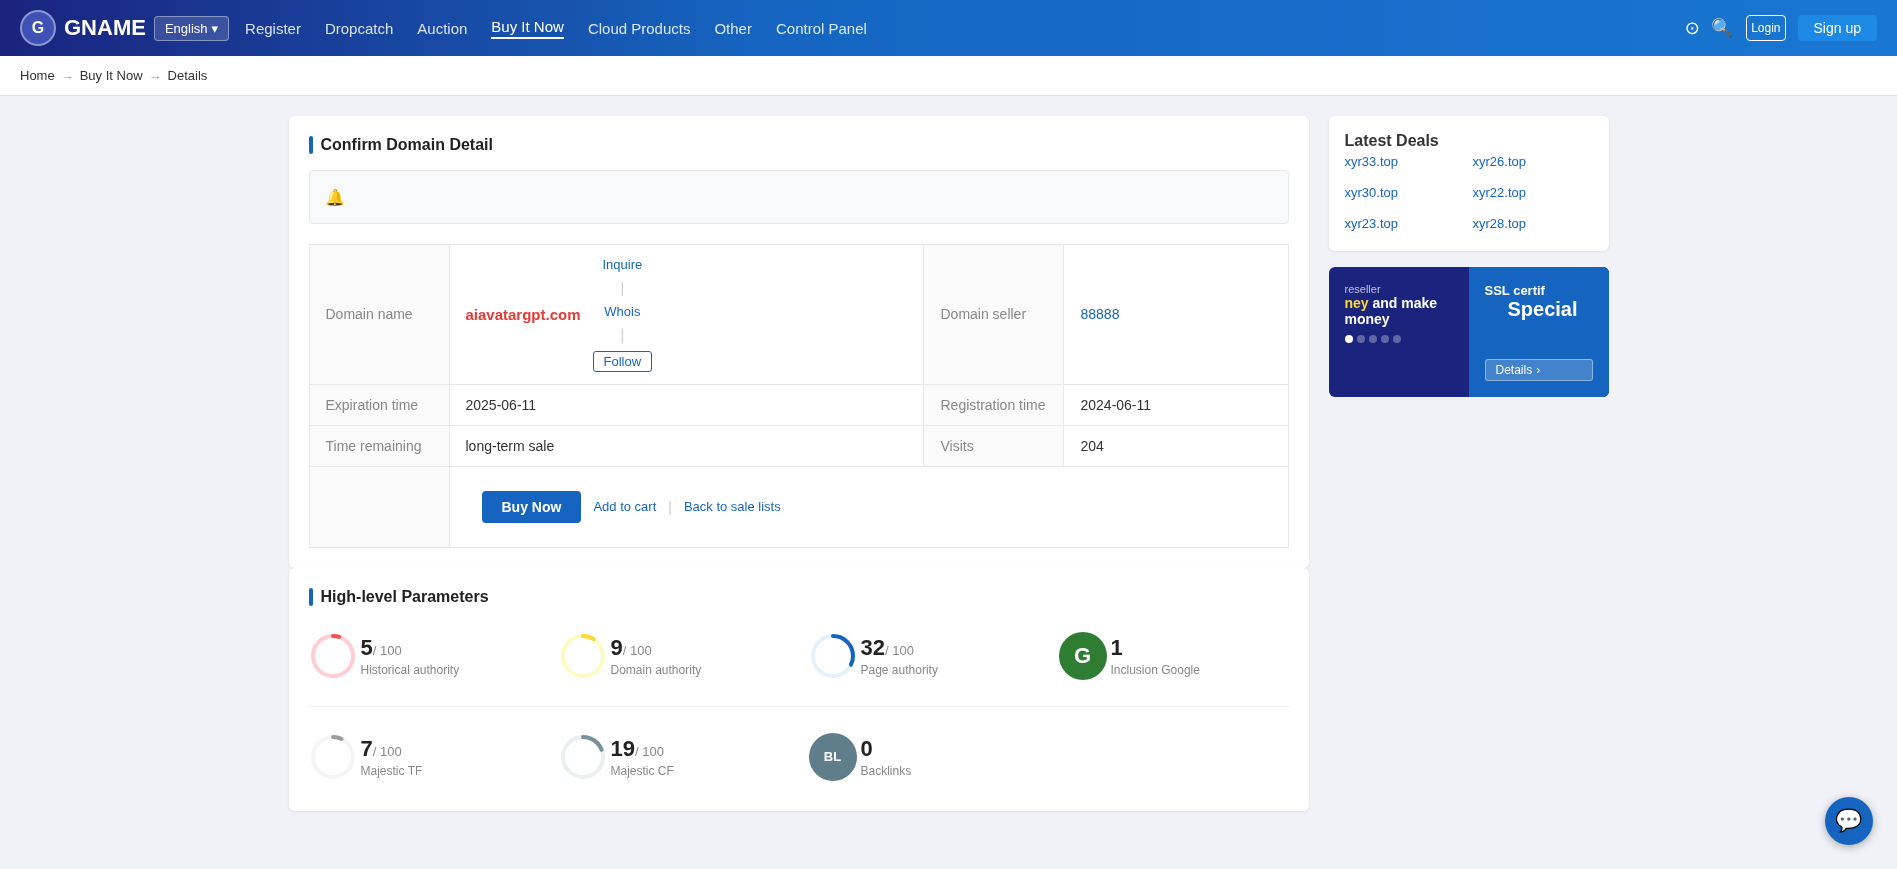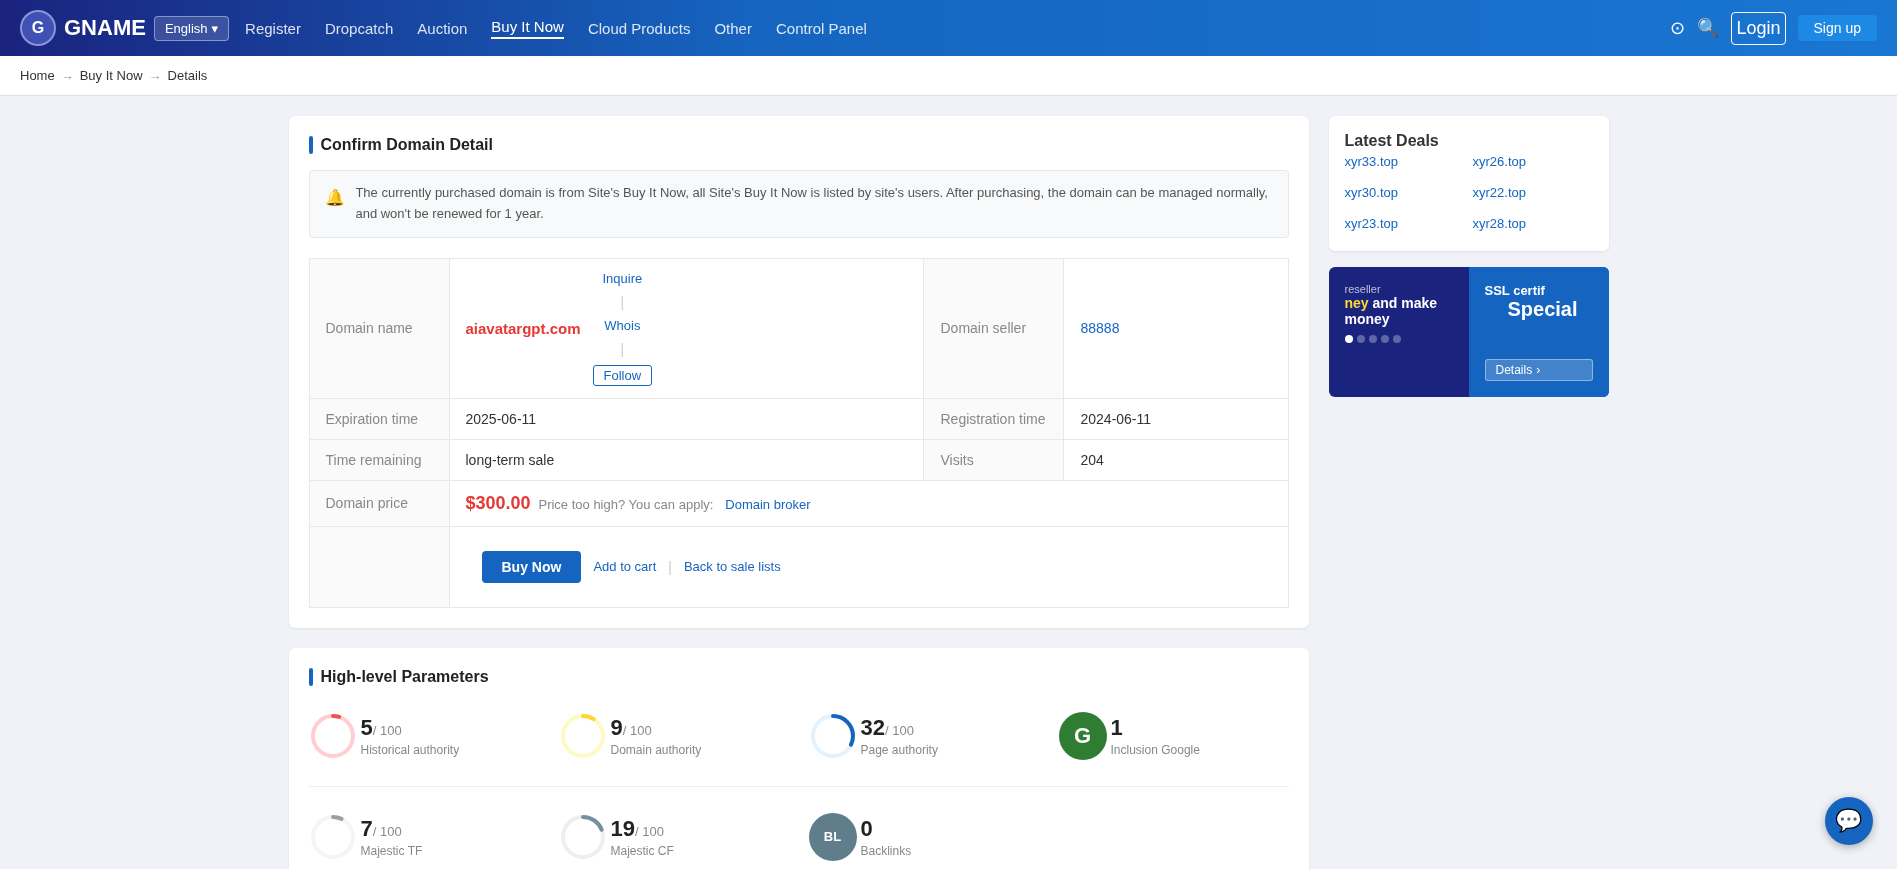--- a/index.html
+++ b/index.html
@@ -30,21 +30,21 @@
       color: rgba(255,255,255,0.85); text-decoration: none; font-size: 15px; cursor: pointer;
     }
     .nav-link.active {
       color: white; border-bottom: 2px solid white; padding-bottom: 2px;
     }
     .header-right {
       margin-left: auto; display: flex; align-items: center; gap: 12px;
     }
     .icon-btn { color: white; cursor: pointer; font-size: 18px; background: none; border: none; }
     .login-btn {
-      border: 1px solid white; color: white; background: transparent; padding: 5px 4px; border-radius: 4px; cursor: pointer; font-size: 18px;
+      border: 1px solid white; color: white; background: transparent; padding: 5px 4px; border-radius: 4px; cursor: pointer; font-size: 12px;
     }
     .signup-btn {
       background: #1e88e5; color: white; border: none; padding: 5px 16px; border-radius: 4px; cursor: pointer; font-size: 14px;
     }
 
     
     .breadcrumb {
       background: white; padding: 12px 20px; display: flex; align-items: center; gap: 6px; font-size: 13px; border-bottom: 1px solid #e0e0e0;
     }
     .breadcrumb a { color: #333; text-decoration: none; }
@@ -53,21 +53,21 @@
 
     
     .main-layout {
       display: flex; gap: 20px; padding: 20px; max-width: 1360px; margin: 0 auto;
     }
     .main-content { flex: 1; }
     .sidebar { width: 280px; flex-shrink: 0; }
 
     
     .card {
-      background: white; border-radius: 6px; padding: 20px; margin-bottom: 20px; box-shadow: 0 1px 3px rgba(0,0,0,0.08);
+      background: white; border-radius: 6px; padding: 20px; box-shadow: 0 1px 3px rgba(0,0,0,0.08);
     }
     .card-title {
       font-size: 16px; font-weight: bold; color: #222; margin-bottom: 16px; display: flex; align-items: center; gap: 8px;
     }
     .card-title-bar { width: 4px; height: 18px; background: #1565c0; border-radius: 2px; }
 
     
     .info-box {
       background: #f8f9fa; border: 1px solid #e8e8e8; border-radius: 4px; padding: 12px 16px; display: flex; align-items: flex-start; gap: 10px; margin-bottom: 20px; font-size: 13px; color: #555; line-height: 1.6;
     }
@@ -205,21 +205,20 @@
 <div class="main-layout">
   <div class="main-content">
 
     <div class="card">
       <div class="card-title">
         <div class="card-title-bar"></div>
         <span>Confirm Domain Detail</span>
       </div>
       <div class="info-box">
         <span class="info-icon">🔔</span>
-        <span>The currently purchased domain is from Site's Buy It Now, all Site's Buy It Now is listed by site's users. After purchasing, the domain can be managed normally, and won't be renewed for 1 year.</span>
       </div>
       <table class="domain-table">
         <tbody>
             <tr>
           <td class="label-cell">Domain name</td>
           <td>
             <span style="display:flex;align-items:center;">
               <a class="domain-name-link">aiavatargpt.com</a>
               <span class="domain-actions">
                 <a class="domain-action-link">Inquire</a>
@@ -241,28 +240,20 @@
           <td class="label-cell">Registration time</td>
           <td>2024-06-11</td>
         </tr>
         <tr>
           <td class="label-cell">Time remaining</td>
           <td>long-term sale</td>
           <td class="label-cell">Visits</td>
           <td>204</td>
         </tr>
         <tr>
-          <td class="label-cell">Domain price</td>
-          <td colspan="3">
-            <span class="price-cell">$300.00</span>
-            <span class="price-hint">Price too high? You can apply:</span>
-            <a class="broker-link">Domain broker</a>
-          </td>
-        </tr>
-        <tr>
           <td class="label-cell"></td>
           <td colspan="3">
             <div class="action-row">
               <button class="buy-now-btn">Buy Now</button>
               <a class="add-cart-link">Add to cart</a>
               <span class="sep">|</span>
               <a class="back-link">Back to sale lists</a>
             </div>
           </td>
         </tr>

